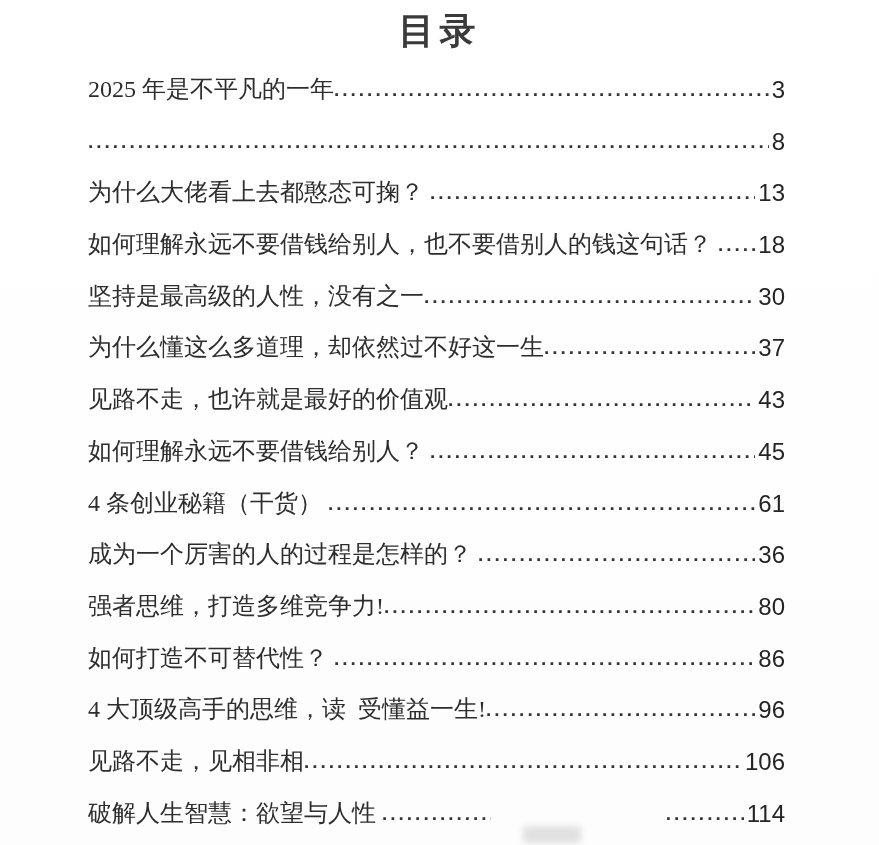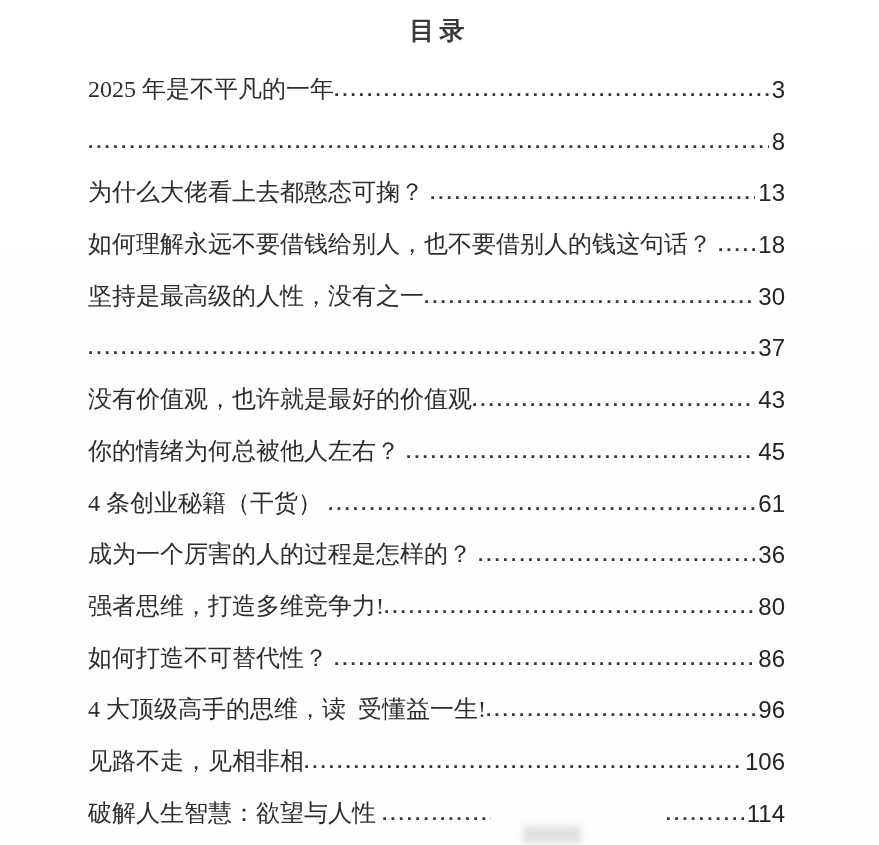--- a/index.html
+++ b/index.html
@@ -16,21 +16,21 @@
     color: #2d2d2d;
   }
   .page {
     position: absolute;
     inset: 0;
     background: linear-gradient(180deg, #ffffff 0%, #fdfdfd 100%);
   }
   .doc-title {
     margin: 14px 0 16px 0;
     text-align: center;
-    font-size: 25px;
+    font-size: 36px;
     font-weight: bold;
     letter-spacing: 5px;
     color: #3a3a3a;
     line-height: 34px;
   }
   .toc-list {
     margin-top: 14px;
     padding-left: 88px;
     padding-right: 94px;
   }
@@ -112,30 +112,31 @@
         <span class="entry-title">如何理解永远不要借钱给别人，也不要借别人的钱这句话？ </span>
         <span class="leader">............................................................................................................................................................................................................................................................................................................</span>
         <span class="page-num">18</span>
       </div>
       <div class="toc-row">
         <span class="entry-title">坚持是最高级的人性，没有之一</span>
         <span class="leader">............................................................................................................................................................................................................................................................................................................</span>
         <span class="page-num">30</span>
       </div>
       <div class="toc-row">
+        <span class="entry-title">为什么懂这么多道理，却依然过不好这一生</span>
         <span class="leader">............................................................................................................................................................................................................................................................................................................</span>
         <span class="page-num">37</span>
       </div>
       <div class="toc-row">
-        <span class="entry-title">没有价值观，也许就是最好的价值观</span>
+        <span class="entry-title">见路不走，也许就是最好的价值观</span>
         <span class="leader">............................................................................................................................................................................................................................................................................................................</span>
         <span class="page-num">43</span>
       </div>
       <div class="toc-row">
-        <span class="entry-title">你的情绪为何总被他人左右？ </span>
+        <span class="entry-title">如何理解永远不要借钱给别人？ </span>
         <span class="leader">............................................................................................................................................................................................................................................................................................................</span>
         <span class="page-num">45</span>
       </div>
       <div class="toc-row">
         <span class="entry-title">4 条创业秘籍（干货） </span>
         <span class="leader">............................................................................................................................................................................................................................................................................................................</span>
         <span class="page-num">61</span>
       </div>
       <div class="toc-row">
         <span class="entry-title">成为一个厉害的人的过程是怎样的？ </span>

